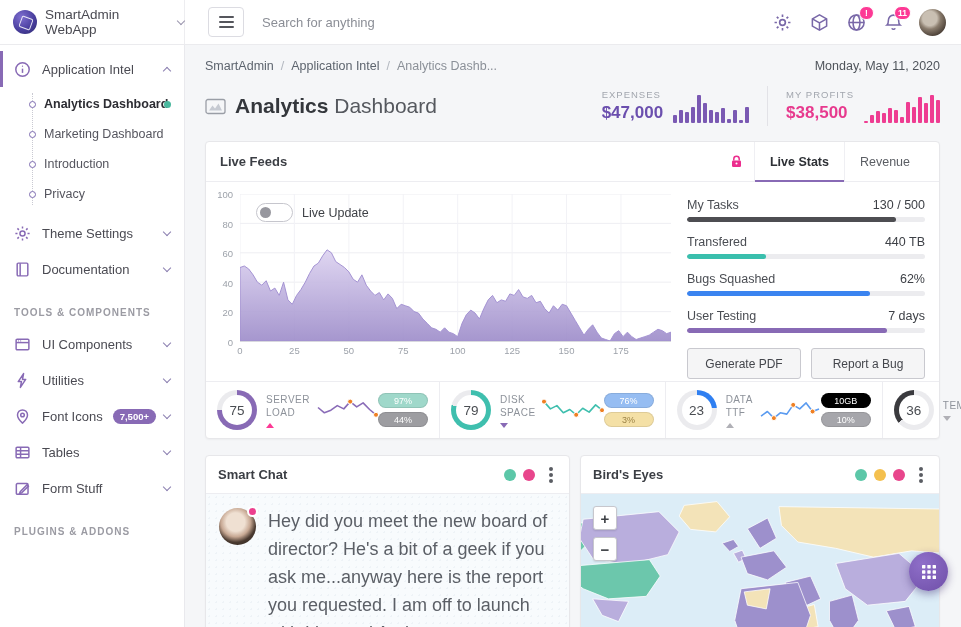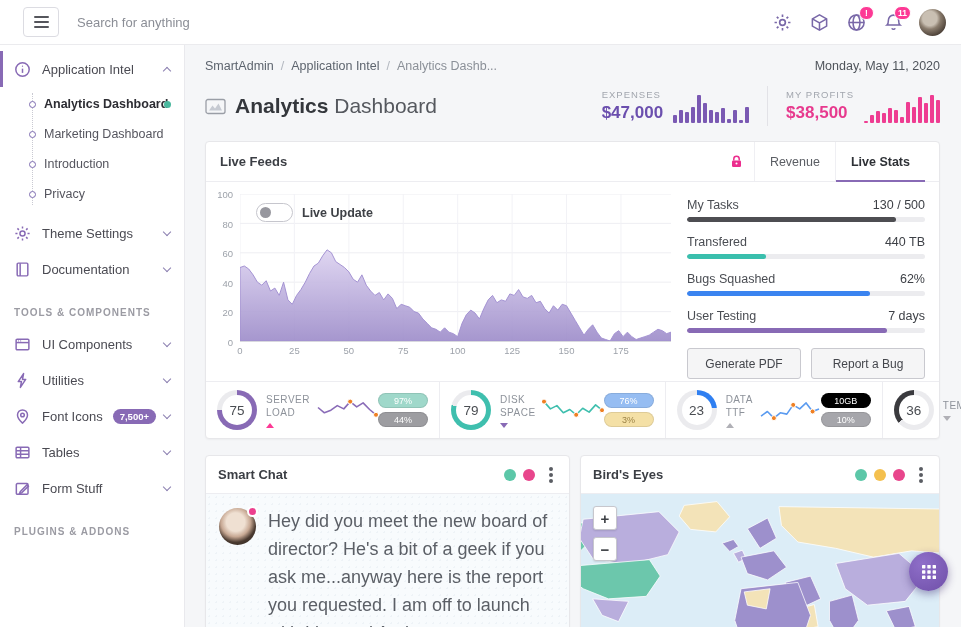--- a/index.html
+++ b/index.html
@@ -88,21 +88,21 @@
   .plot-row { display:flex; }
   .ylabels { width:26px; position:relative; height:148px; }
   .ylabels span { position:absolute; right:7px; transform:translateY(-50%); font-size:9.5px; color:#9da2aa; }
   .plot { position:relative; flex:1; height:148px; border-bottom:1px solid #d8d8de; }
   .plot svg { position:absolute; inset:0; width:100%; height:100%; }
   .xlabels { position:relative; height:16px; margin-left:26px; }
   .xlabels span { position:absolute; top:3px; transform:translateX(-50%); font-size:9.5px; color:#9da2aa; }
   .live-toggle { position:absolute; top:9px; left:42px; display:flex; align-items:center; gap:9px; z-index:5; cursor:pointer; }
   .toggle-pill { width:37px; height:19px; border:1px solid #c6c6cd; border-radius:10px; background:#fff; position:relative; }
   .toggle-pill i { position:absolute; left:3px; top:3px; width:11px; height:11px; border-radius:50%; background:#97979e; }
-  .toggle-label { font-size:12.5px; color:#3e4146;font-weight:bold; }
+  .toggle-label { font-size:12.5px; color:#3e4146; }
 
   .lf-stats { width:238px; margin-left:16px; padding-top:4px; }
   .metric { margin-bottom:13px; }
   .metric-line { display:flex; justify-content:space-between; font-size:12.5px; margin-bottom:5px; }
   .metric-label { color:#4a4d53; }
   .metric-value { color:#3e4147; }
   .bar-track { height:5px; border-radius:3px; background:#ececef; overflow:hidden; }
   .bar-fill { height:100%; border-radius:3px; }
   .lf-buttons { display:flex; gap:10px; margin-top:15px; }
   .btn { flex:1; height:31px; background:#f5f5f6; border:1px solid #c9c9cf; border-radius:3px; font-size:12px; color:#44464c; font-family:inherit; cursor:pointer; }
@@ -150,20 +150,25 @@
   .zoom-btns { position:absolute; top:12px; left:12px; display:flex; flex-direction:column; gap:7px; z-index:5; }
   .zoom-btn { width:24px; height:24px; background:#fff; border:1px solid #c7c7cd; border-radius:3px; font-size:15px; font-weight:bold; color:#3e4146; display:flex; align-items:center; justify-content:center; cursor:pointer; box-shadow:0 1px 2px rgba(0,0,0,.12); font-family:inherit; }
 
   .fab { position:fixed; right:13px; top:552px; width:39px; height:39px; border-radius:50%; background:radial-gradient(circle at 35% 30%, #8f6fc9, #6f4fa8); box-shadow:0 3px 9px rgba(60,40,110,.45); display:flex; align-items:center; justify-content:center; cursor:pointer; z-index:60; }
   .fab svg { width:16px; height:16px; }
 </style>
 </head>
 <body>
 
 <header class="navbar">
+  <div class="brand">
+    <span class="logo"></span>
+    <span class="brand-label">SmartAdmin WebApp</span>
+    <span class="chev"></span>
+  </div>
   <button class="hamburger">
       <i></i>
       <i></i>
       <i></i>
     </button>
   <input class="search-input" type="text" placeholder="Search for anything" style="">
   <div class="nav-icons">
     <span class="nav-ic">
       <svg viewBox="0 0 16 16" fill="none" stroke="currentColor" stroke-width="1.4">
           <circle cx="8" cy="8" r="2.4"></circle>
@@ -360,22 +365,22 @@
     <div class="card-header">
       <span class="card-title">Live Feeds</span>
       <div class="header-right">
         <span class="lock-ic">
           <svg viewBox="0 0 16 16">
               <path d="M5.1 7V5.2a2.9 2.9 0 0 1 5.8 0V7" fill="none" stroke="#ec2d8e" stroke-width="1.6"></path>
               <rect x="3.2" y="6.8" width="9.6" height="7" rx="1.3" fill="#ec2d8e"></rect>
               <circle cx="8" cy="10.2" r="1.1" fill="#fff"></circle>
             </svg>
         </span>
+        <span class="tab active">Live Stats</span>
         <span class="tab">Revenue</span>
-        <span class="tab active">Live Stats</span>
       </div>
     </div>
     <div class="lf-body">
       <div class="chart-wrap">
         <div class="live-toggle">
           <span class="toggle-pill">
               <i></i>
             </span>
           <span class="toggle-label">Live Update</span>
         </div>

